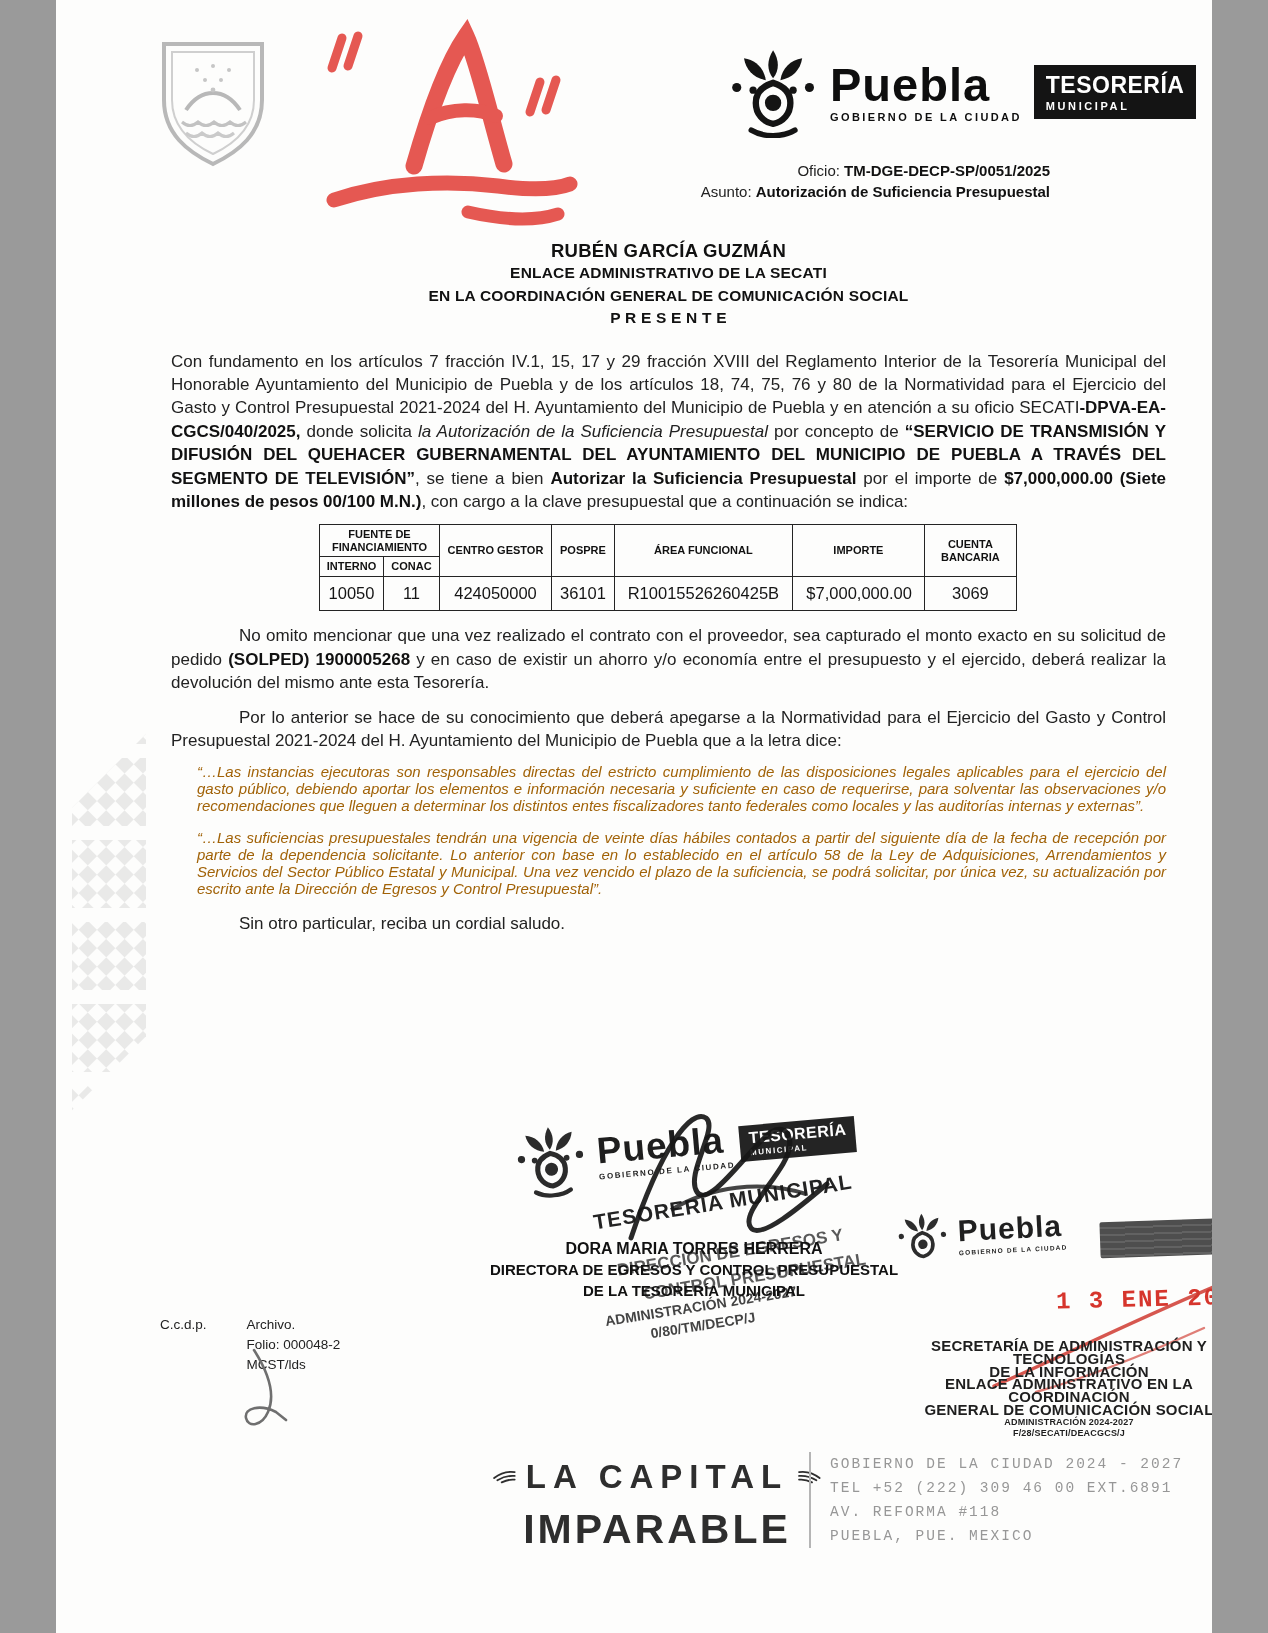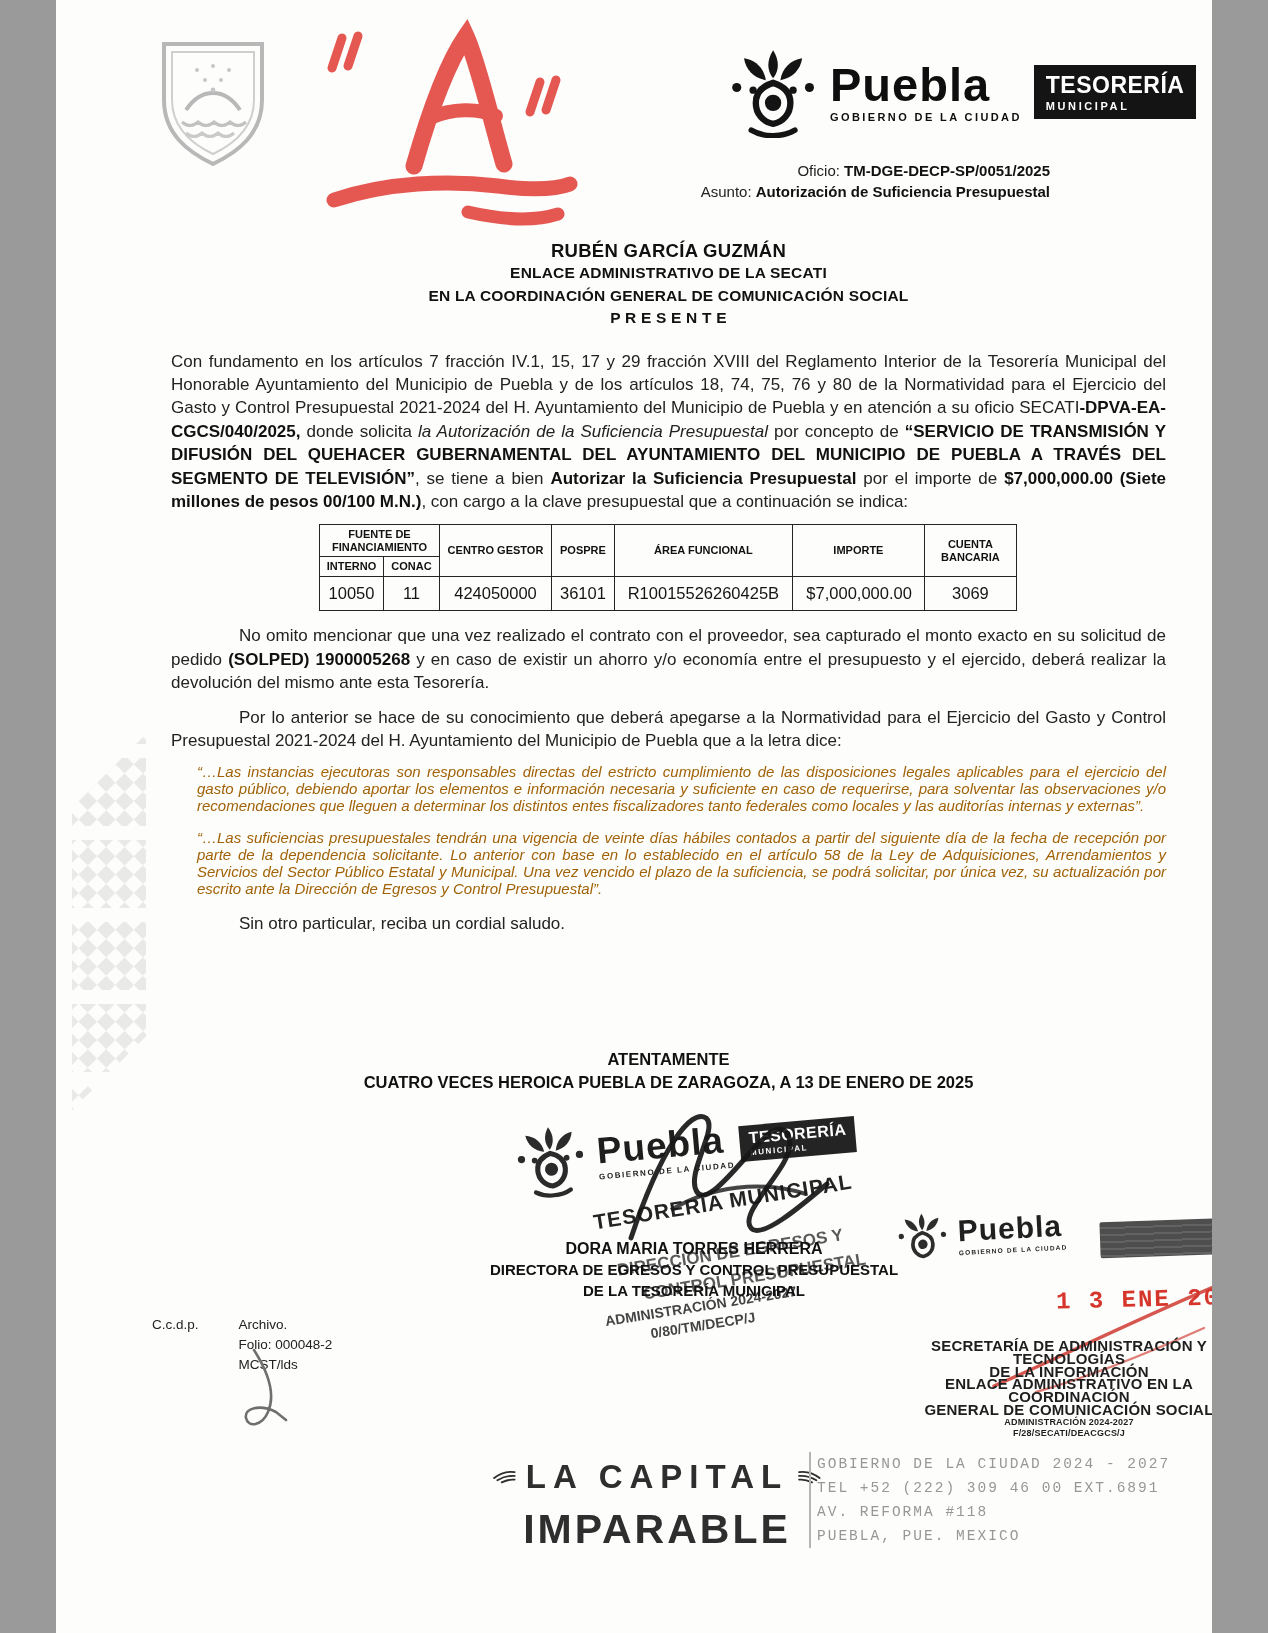--- a/index.html
+++ b/index.html
@@ -85,29 +85,29 @@
   .dark-box{position:absolute;left:1044px;top:1220px;width:136px;height:36px;transform:rotate(-2deg);border-radius:2px;
         background:repeating-linear-gradient(#4e4e4e 0 5px,#626262 5px 7px);}
   .date-stamp{position:absolute;left:1000px;top:1286px;font-family:"Liberation Mono",monospace;font-weight:bold;
         font-size:24px;letter-spacing:2px;color:#d6352c;transform:rotate(-1.5deg);white-space:nowrap;}
   .receipt-lines{position:absolute;left:845px;top:1340px;width:336px;text-align:center;font-weight:bold;color:#1e1e1e;}
   .receipt-lines .rl{font-size:15px;line-height:12.8px;letter-spacing:.2px;}
   .receipt-lines .rl.small{font-size:9px;line-height:11px;}
   .red-scribble{position:absolute;left:920px;top:1268px;}
 
   
-  .ccdp-block{position:absolute;left:96px;top:1315px;font-size:13.5px;line-height:20px;color:#222;display:flex;}
+  .ccdp-block{position:absolute;left:104px;top:1315px;font-size:13.5px;line-height:20px;color:#222;display:flex;}
   .ccdp-label{margin-right:40px;}
   .pen-flourish{position:absolute;left:168px;top:1342px;}
   .capital{position:absolute;left:436px;top:1458px;width:330px;text-align:center;color:#2e2e2e;}
   .cap-row{display:flex;align-items:center;justify-content:center;gap:10px;}
   .cap-top{font-size:33px;font-weight:bold;letter-spacing:7px;white-space:nowrap;}
   .cap-bottom{font-size:41px;font-weight:bold;letter-spacing:3px;margin-top:10px;}
   .wing.right{transform:scaleX(-1);}
-  .address{position:absolute;left:753px;top:1452px;border-left:2px solid #b5b5b5;padding-left:6px;
+  .address{position:absolute;left:753px;top:1452px;border-left:2px solid #b5b5b5;padding-left:19px;
         font-family:"Liberation Mono",monospace;font-size:14.5px;line-height:24px;color:#979797;
         letter-spacing:2px;white-space:nowrap;}
 </style>
 </head>
 <body>
 
 <div class="page">
 
   <div class="watermark"></div>
 
@@ -227,24 +227,20 @@
       </tbody>
     </table>
 
     <p class="para indent"><span>No omito mencionar que una vez realizado el contrato con el proveedor, sea capturado el monto exacto en su solicitud de pedido </span><span class="b">(SOLPED) 1900005268</span><span> y en caso de existir un ahorro y/o economía entre el presupuesto y el ejercido, deberá realizar la devolución del mismo ante esta Tesorería.</span></p>
     <p class="para indent">Por lo anterior se hace de su conocimiento que deberá apegarse a la Normatividad para el Ejercicio del Gasto y Control Presupuestal 2021-2024 del H. Ayuntamiento del Municipio de Puebla que a la letra dice:</p>
     <p class="quote">“…Las instancias ejecutoras son responsables directas del estricto cumplimiento de las disposiciones legales aplicables para el ejercicio del gasto público, debiendo aportar los elementos e información necesaria y suficiente en caso de requerirse, para solventar las observaciones y/o recomendaciones que lleguen a determinar los distintos entes fiscalizadores tanto federales como locales y las auditorías internas y externas”.</p>
     <p class="quote">“…Las suficiencias presupuestales tendrán una vigencia de veinte días hábiles contados a partir del siguiente día de la fecha de recepción por parte de la dependencia solicitante. Lo anterior con base en lo establecido en el artículo 58 de la Ley de Adquisiciones, Arrendamientos y Servicios del Sector Público Estatal y Municipal. Una vez vencido el plazo de la suficiencia, se podrá solicitar, por única vez, su actualización por escrito ante la Dirección de Egresos y Control Presupuestal”.</p>
     <p class="para indent closing">Sin otro particular, reciba un cordial saludo.</p>
   </div>
 
-  <div class="attn-block">
-    <div>ATENTAMENTE</div>
-    <div>CUATRO VECES HEROICA PUEBLA DE ZARAGOZA, A 13 DE ENERO DE 2025</div>
-  </div>
 
   <div class="brand stamp-logo">
     <svg class="talavera" viewBox="0 0 110 100">
       <g fill="#1c1c1c">
         <path d="M54 4 C61 15 61 26 54 35 C47 26 47 15 54 4 Z"></path>
         <path d="M22 13 C35 15 44 24 46 37 C33 35 24 26 22 13 Z"></path>
         <path d="M86 13 C73 15 64 24 62 37 C75 35 84 26 86 13 Z"></path>
         <circle cx="14" cy="45" r="5"></circle>
           <circle cx="94" cy="45" r="5"></circle>
         <circle cx="32" cy="48" r="4"></circle>

